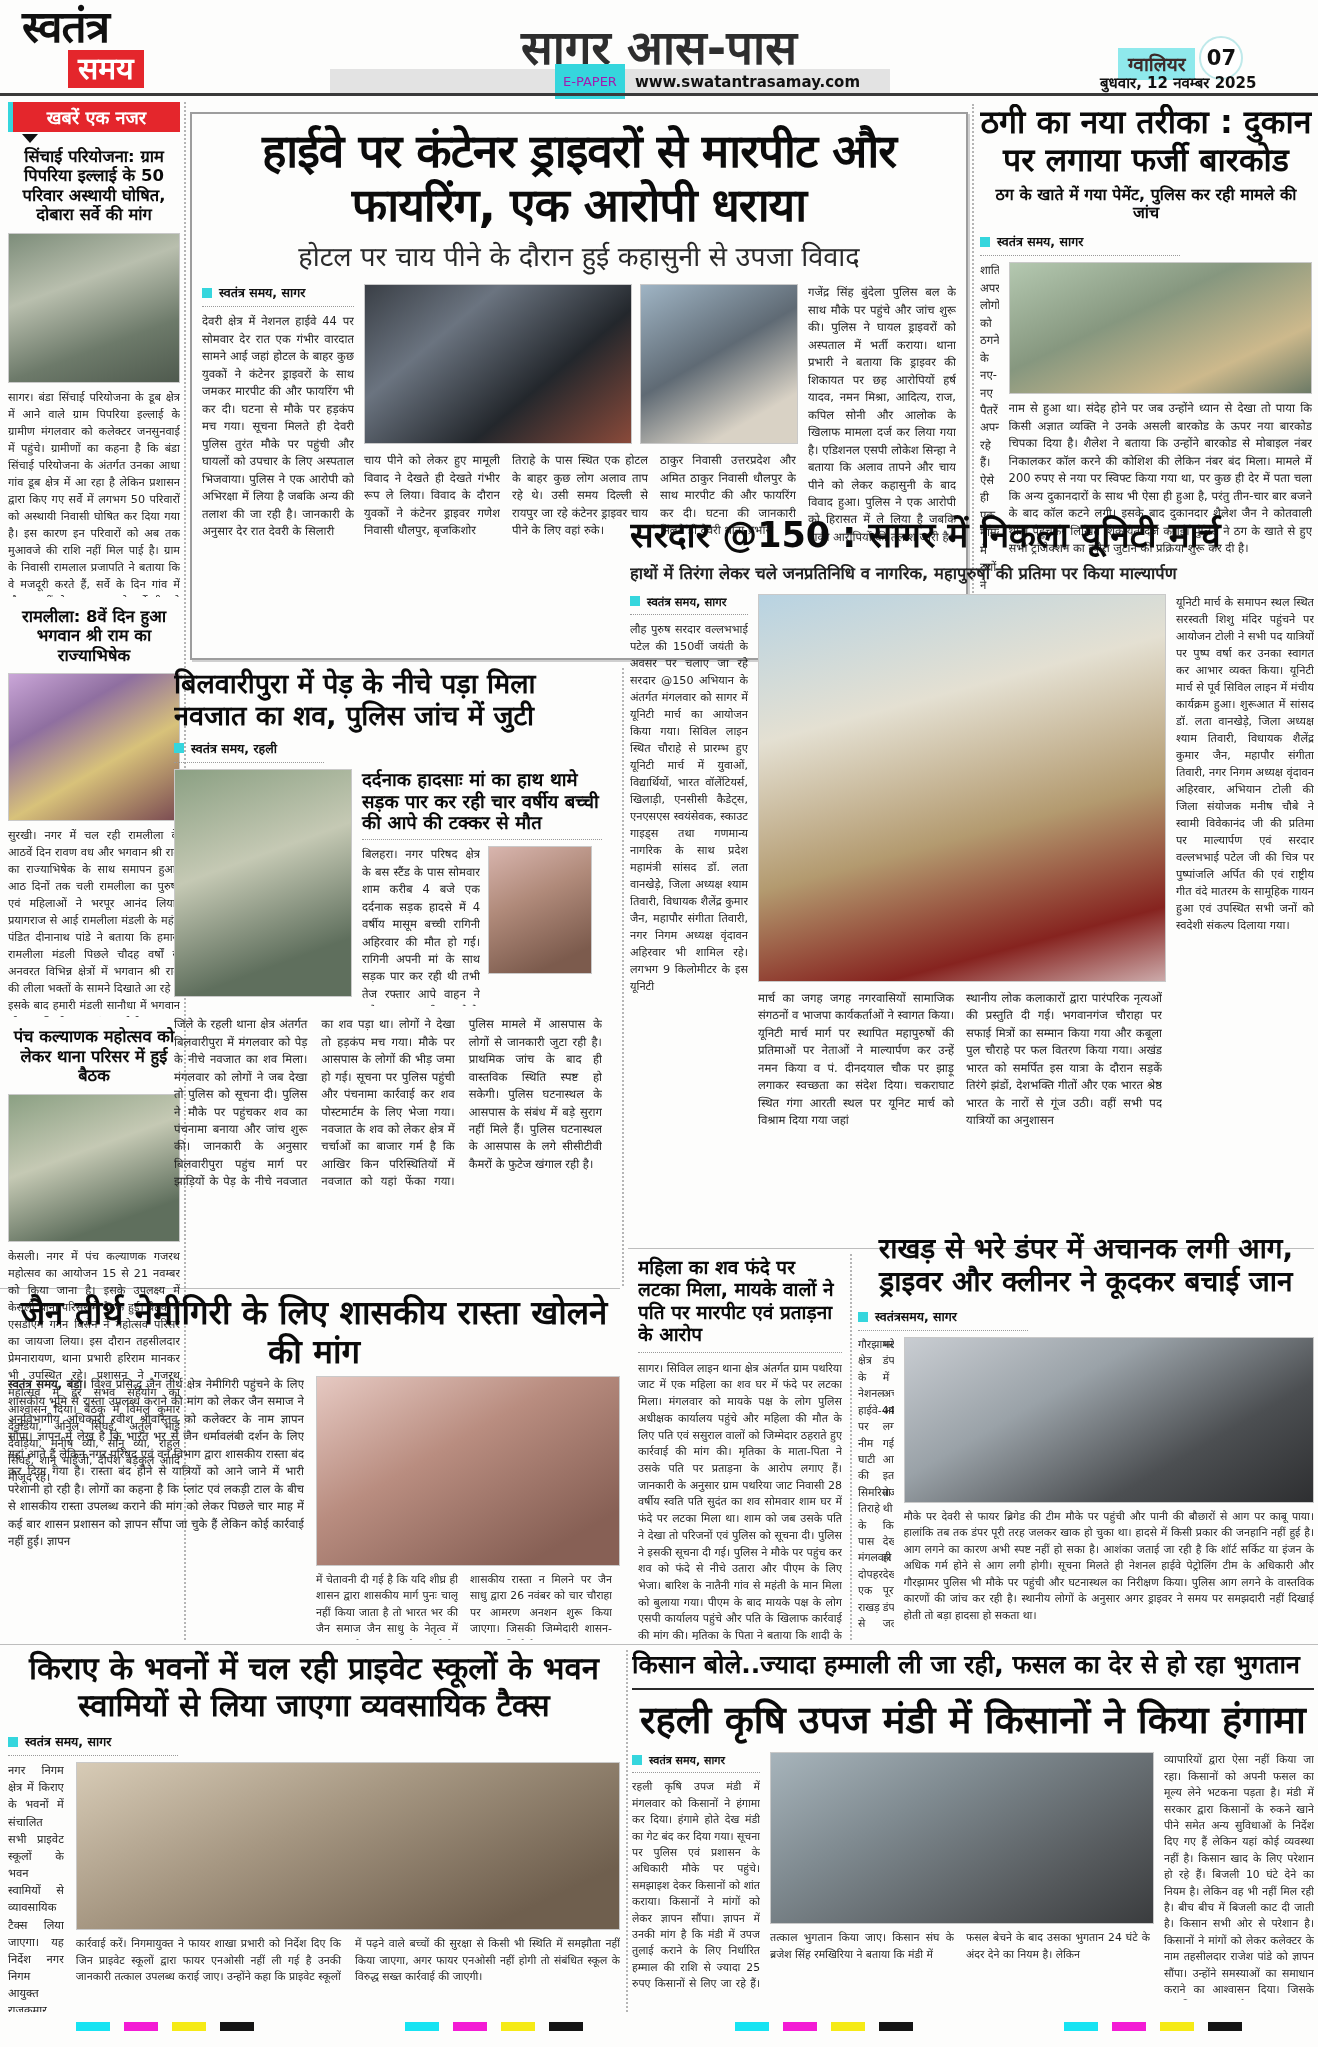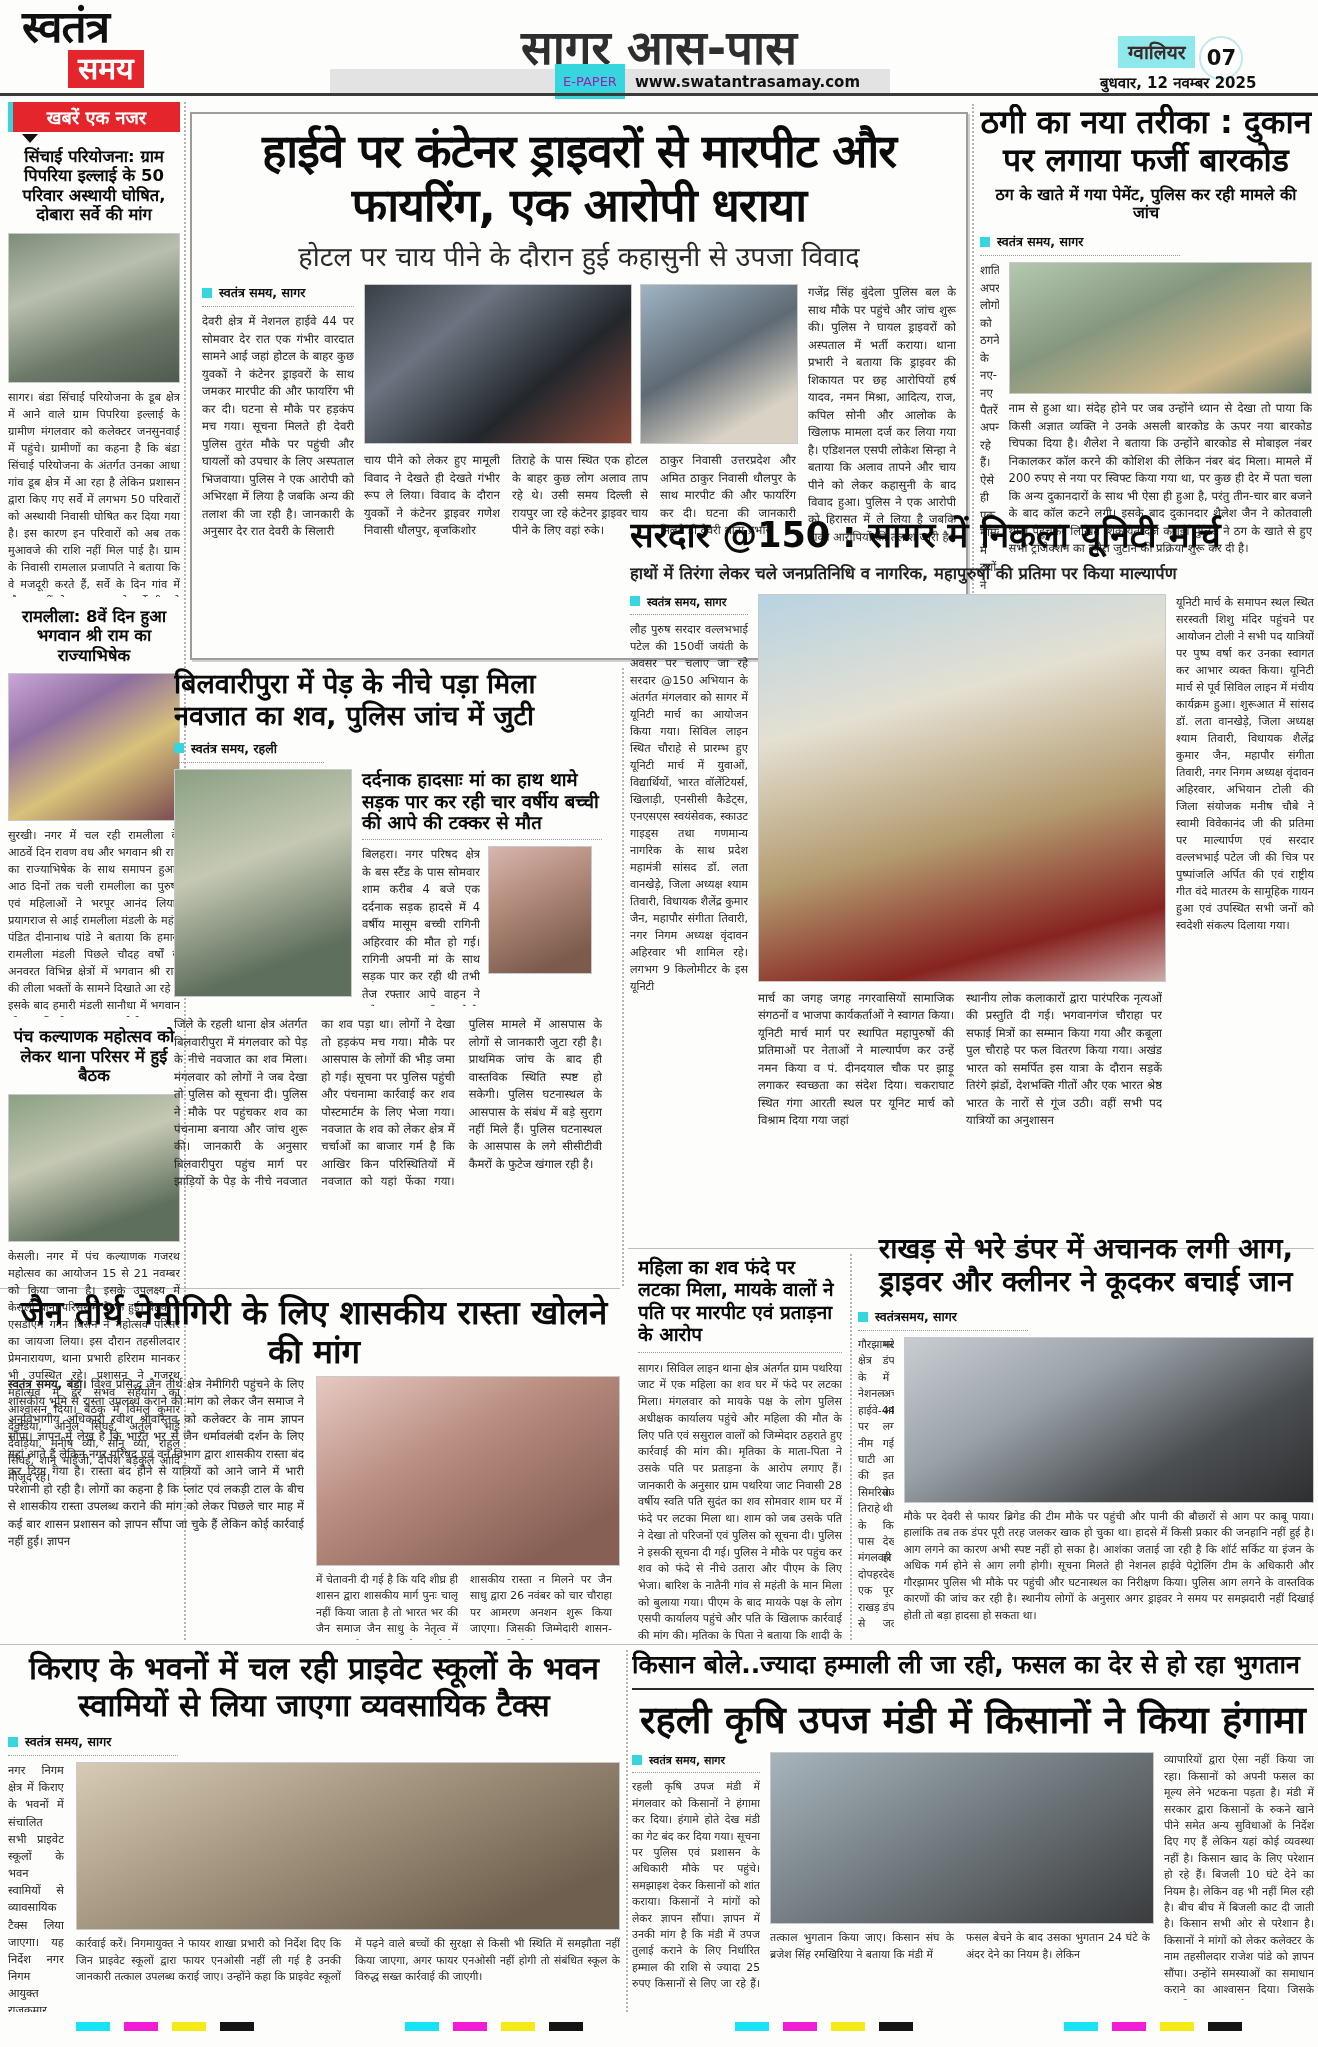--- a/index.html
+++ b/index.html
@@ -46,21 +46,21 @@
   <header class="abs" style="left:0;top:0;width:1318px;height:96px">
     <div class="abs" style="left:22px;top:4px;width:210px">
       <div style="font-size:44px;font-weight:800;color:#101010;letter-spacing:-1px;line-height:1.05">स्वतंत्र</div>
       <div style="display:inline-block;margin-left:46px;background:var(--red,#e4262c);color:#fff;font-size:30px;font-weight:800;padding:0 10px;line-height:1.25">समय</div>
     </div>
     <div class="abs" style="left:349px;top:14px;width:620px;text-align:center;font-size:47px;font-weight:700;color:#2e2e2e">सागर आस-पास</div>
     <div class="abs flex" style="left:330px;top:69px;width:560px;height:25px;background:var(--bar-gray,#e3e3e3);align-items:center;gap:10px;padding-left:225px">
       <span class="chip" style="font-size:13px">E-PAPER</span>
       <span style="font-size:15px;font-weight:600;color:#111">www.swatantrasamay.com</span>
     </div>
-    <div class="abs flex" style="left:1118px;top:36px;align-items:flex-start;gap:4px">
+    <div class="abs flex" style="left:1118px;top:36px;align-items:flex-end;gap:4px">
       <span style="background:#8fe9ec;color:#3c2a2a;font-weight:700;font-size:19px;padding:3px 10px">ग्वालियर</span>
       <span style="display:flex;align-items:center;justify-content:center;width:44px;height:44px;border-radius:50%;background:#fff;border:2px solid #bfe9ea;font-size:21px;font-weight:800;color:#111">07</span>
     </div>
     <div class="abs" style="left:1100px;top:72px;width:210px;font-size:15px;font-weight:700;color:#111">बुधवार, 12 नवम्बर 2025</div>
     <div class="abs" style="left:0;top:93px;width:1318px;height:3px;background:#3a3a3a"></div>
   </header>
 
   <div class="abs vrule" style="left:184px;top:102px;height:1538px"></div>
   <div class="abs vrule" style="left:972px;top:104px;height:556px"></div>
   <div class="abs vrule" style="left:622px;top:668px;height:618px"></div>

